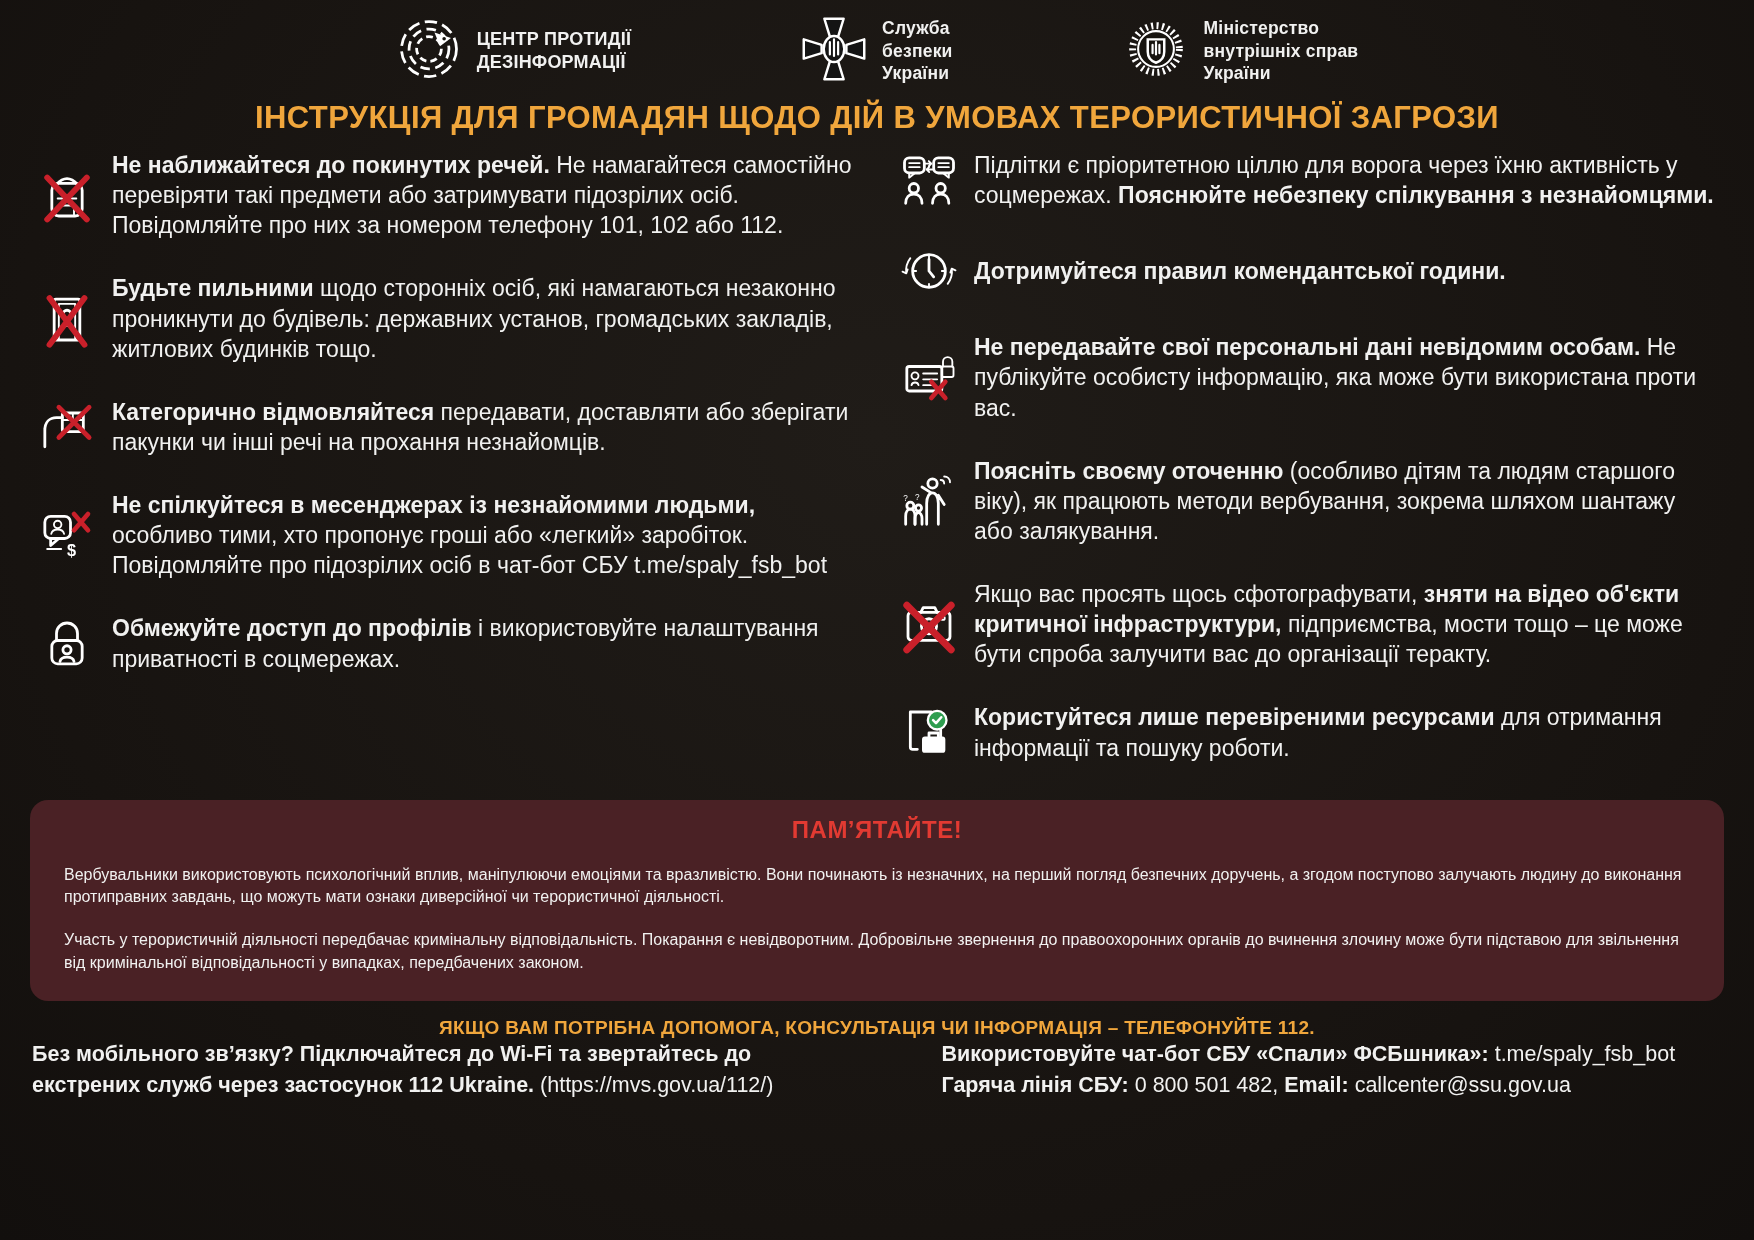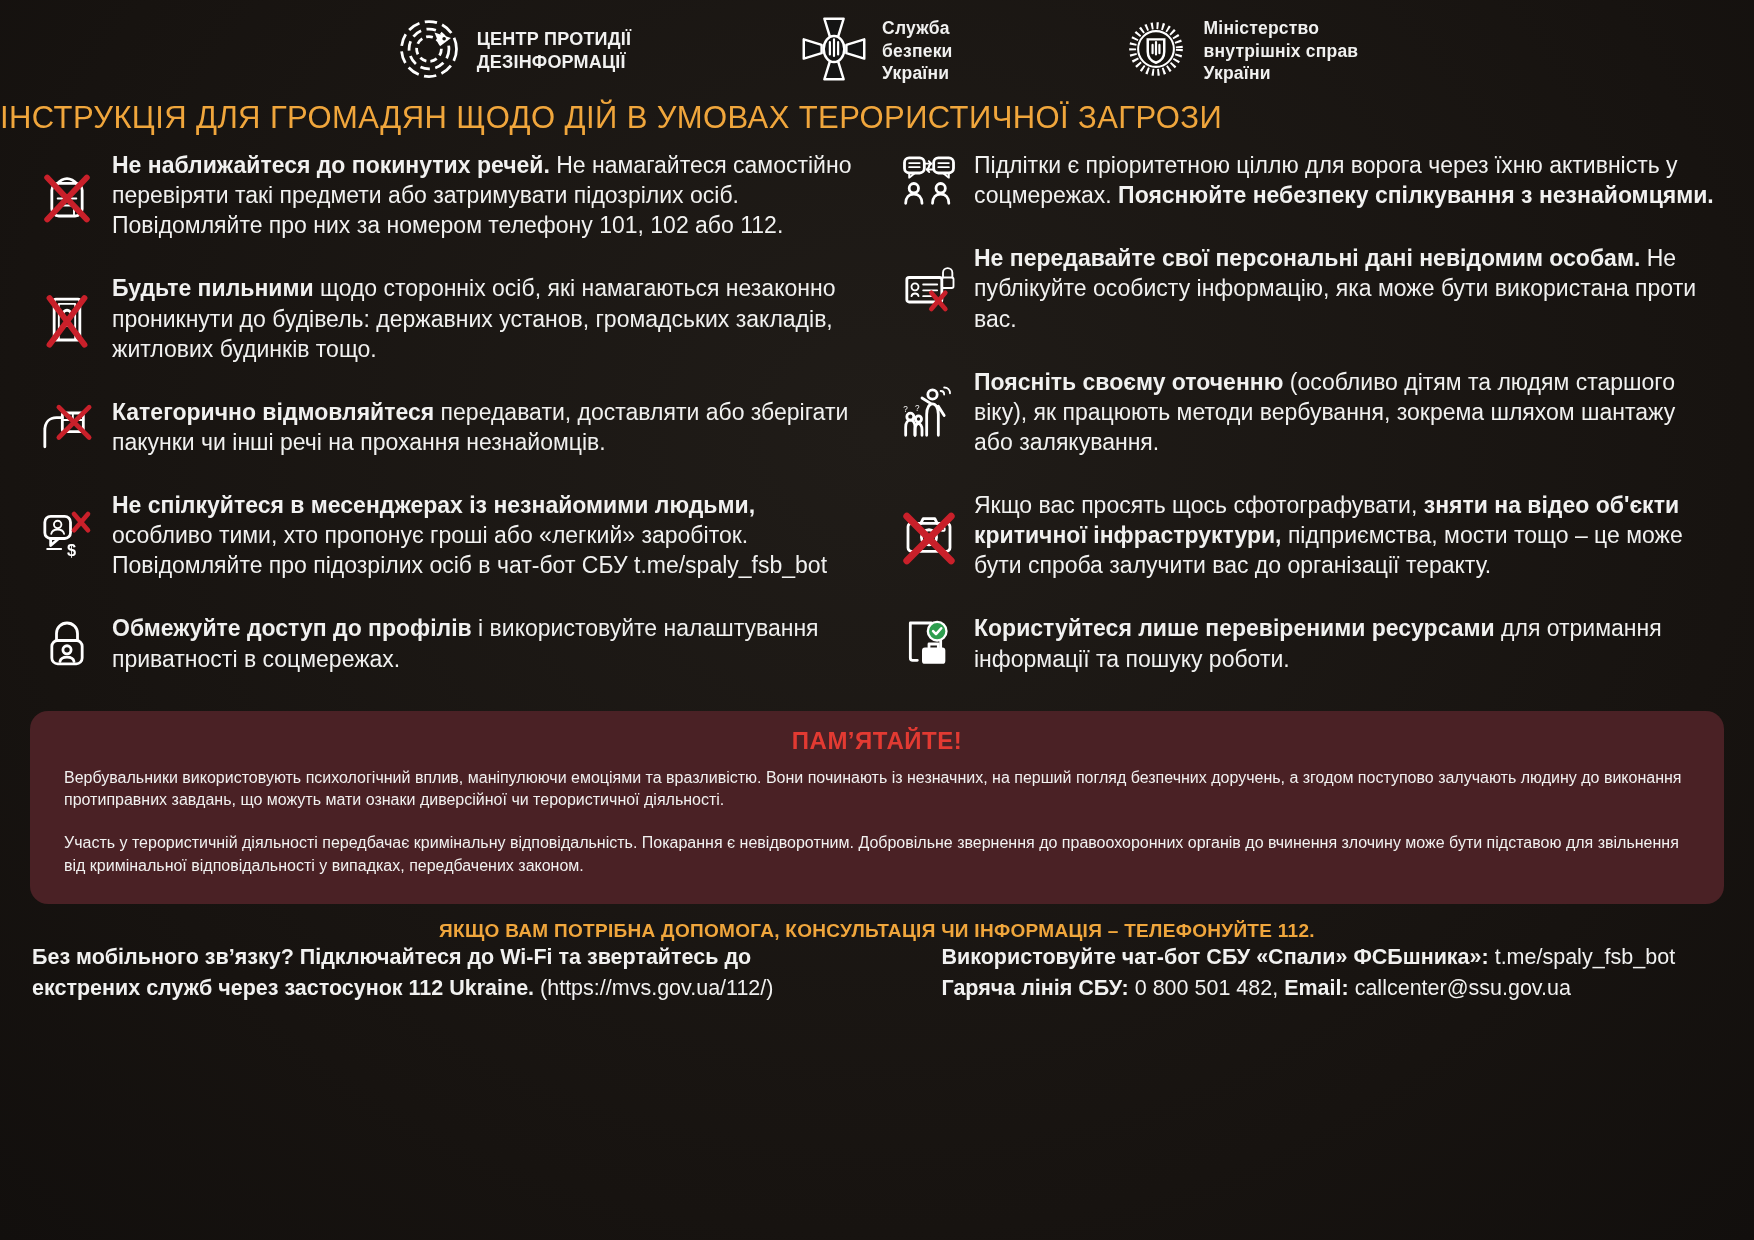--- a/index.html
+++ b/index.html
@@ -11,35 +11,35 @@
     position:relative;
   }
   
   .header{display:flex;justify-content:center;align-items:flex-start;gap:170px;padding:16px 0 4px;}
   .logo{display:flex;align-items:center;gap:15px;}
   .logo svg{width:66px;height:66px;}
   .logo-label{font-weight:700;font-size:17.5px;line-height:1.3;white-space:pre-line;letter-spacing:.2px;}
   .logo-label.caps{font-size:18px;}
   
   .title{
-    color:#f0a63c;font-weight:400;font-size:31px;
+    text-align:center;color:#f0a63c;font-weight:700;font-size:31px;
     letter-spacing:.4px;margin:10px 0 14px;
   }
   
   .columns{display:grid;grid-template-columns:1fr 1fr;column-gap:46px;padding:0 38px;}
   .item{display:flex;align-items:center;gap:16px;margin:0 0 33px;font-size:23px;line-height:1.31;}
   .item .icon{flex:0 0 58px;display:flex;justify-content:center;align-items:center;}
   .item .icon svg{width:56px;height:56px;overflow:visible;}
   b{font-weight:700;}
   
   .reminder{
     margin:4px 30px 0;background:#4a2125;border-radius:18px;
     padding:12px 34px 6px;
   }
-  .reminder-title{text-align:center;color:#e23a32;font-weight:700;font-size:24px;letter-spacing:.5px;margin:4px 0 12px;}
+  .reminder-title{text-align:center;color:#e23a32;font-weight:700;font-size:24px;letter-spacing:.5px;margin:4px 0 20px;}
   .reminder p{font-size:16px;line-height:1.42;margin:0 0 20px;}
   
   .helpline{text-align:center;color:#f0a63c;font-weight:700;font-size:19px;margin:16px 0 0;letter-spacing:.3px;}
   .contacts{display:grid;grid-template-columns:1.05fr 1fr;column-gap:90px;padding:0 32px 18px;font-size:21.5px;line-height:1.45;}
   .contacts .block div{display:block;}
   
   svg .w{stroke:#ffffff;fill:none;stroke-width:2.4;stroke-linecap:round;stroke-linejoin:round;}
   svg .w1{stroke:#ffffff;fill:none;stroke-width:1.6;stroke-linecap:round;stroke-linejoin:round;}
   svg .wl{stroke:#ffffff;fill:none;stroke-width:2;}
   svg .x{stroke:#c9202a;fill:none;stroke-width:5;stroke-linecap:round;}
@@ -163,20 +163,31 @@
             <path d="M4 44c0-5 3-8 7-8s7 3 7 8" class="w"></path>
             <circle cx="34" cy="31" r="4" class="w"></circle>
             <path d="M27 44c0-5 3-8 7-8s7 3 7 8" class="w"></path>
           </svg>
         </span>
         <div class="item-text"><span>Підлітки є пріоритетною ціллю для ворога через їхню активність у соцмережах. </span><b>Пояснюйте небезпеку спілкування з незнайомцями.</b></div>
       </div>
       <div class="item">
         <span class="icon">
           <svg viewBox="0 0 48 48">
+            <circle cx="24" cy="24" r="14" class="w"></circle>
+            <path d="M24 24V14M24 24l4 5" class="w"></path>
+            <path d="M24 11v2M24 35v2M11 24h2M35 24h2" class="w1"></path>
+            <path d="M8 13c-3 4-4.2 8-3.5 13m0 0 1.2-3.4M4.5 26l-3.2-1.4M40 35c3-4 4.2-8 3.5-13m0 0-1.2 3.4m1.2-3.4 3.2 1.4" class="w1"></path>
+          </svg>
+        </span>
+        <div class="item-text"><b>Дотримуйтеся правил комендантської години.</b></div>
+      </div>
+      <div class="item">
+        <span class="icon">
+          <svg viewBox="0 0 48 48">
             <rect x="5" y="15" width="30" height="21" rx="2" class="w"></rect>
             <circle cx="12" cy="23" r="3" class="w1"></circle>
             <path d="M9 31c.8-3 5.4-3 6 0M19 21h12M19 26h12M19 31h7" class="w1"></path>
             <path d="M36 15v-4a4 4 0 0 1 8 0v4" class="w1"></path>
             <rect x="35" y="15" width="10" height="9" rx="1.5" class="w1"></rect>
             <path d="M26 28 38 42M38 28 26 42" class="xs"></path>
           </svg>
         </span>
         <div class="item-text"><b>Не передавайте свої персональні дані невідомим особам.</b><span> Не публікуйте особисту інформацію, яка може бути використана проти вас.</span></div>
       </div>

